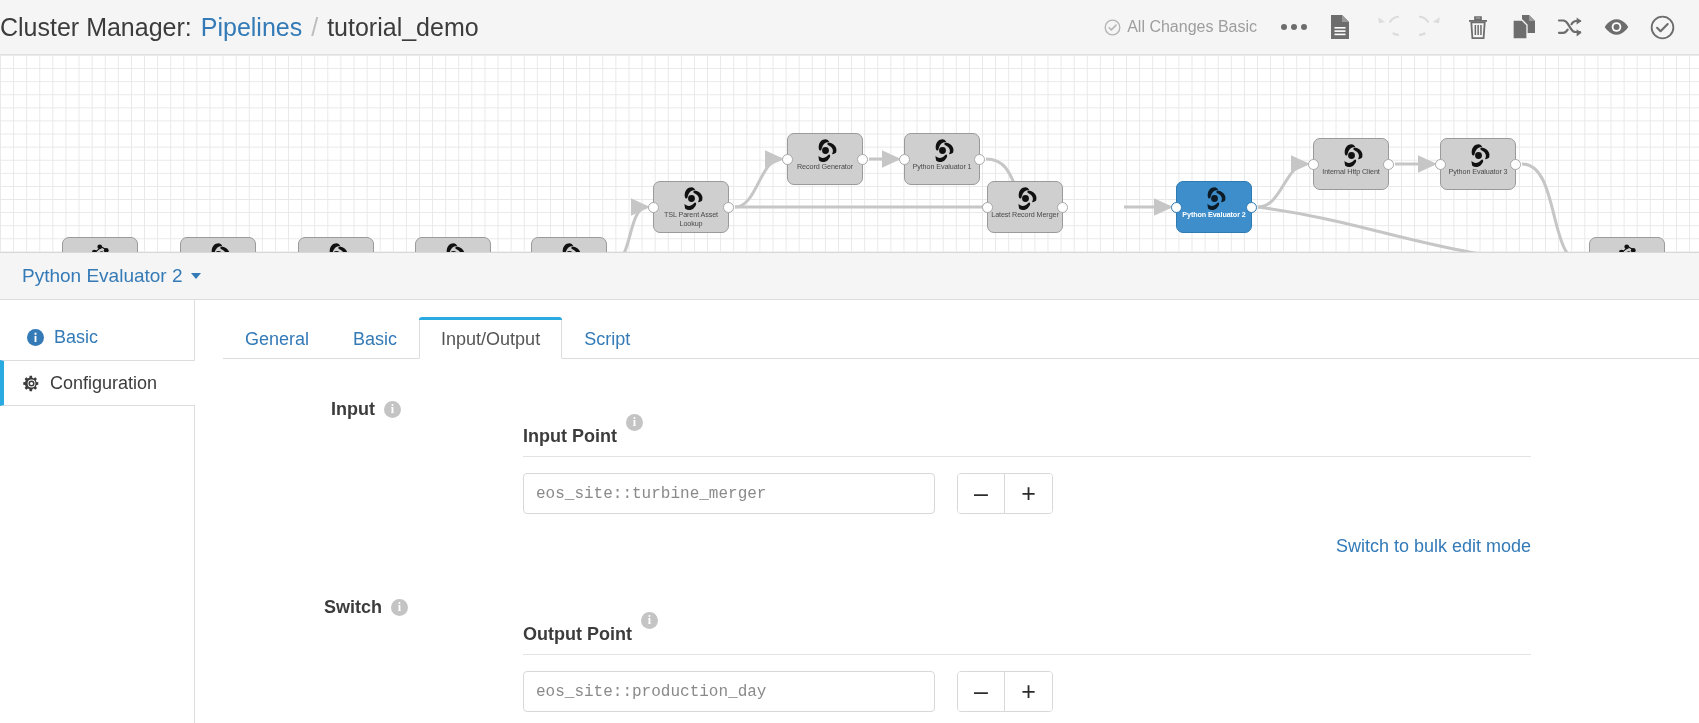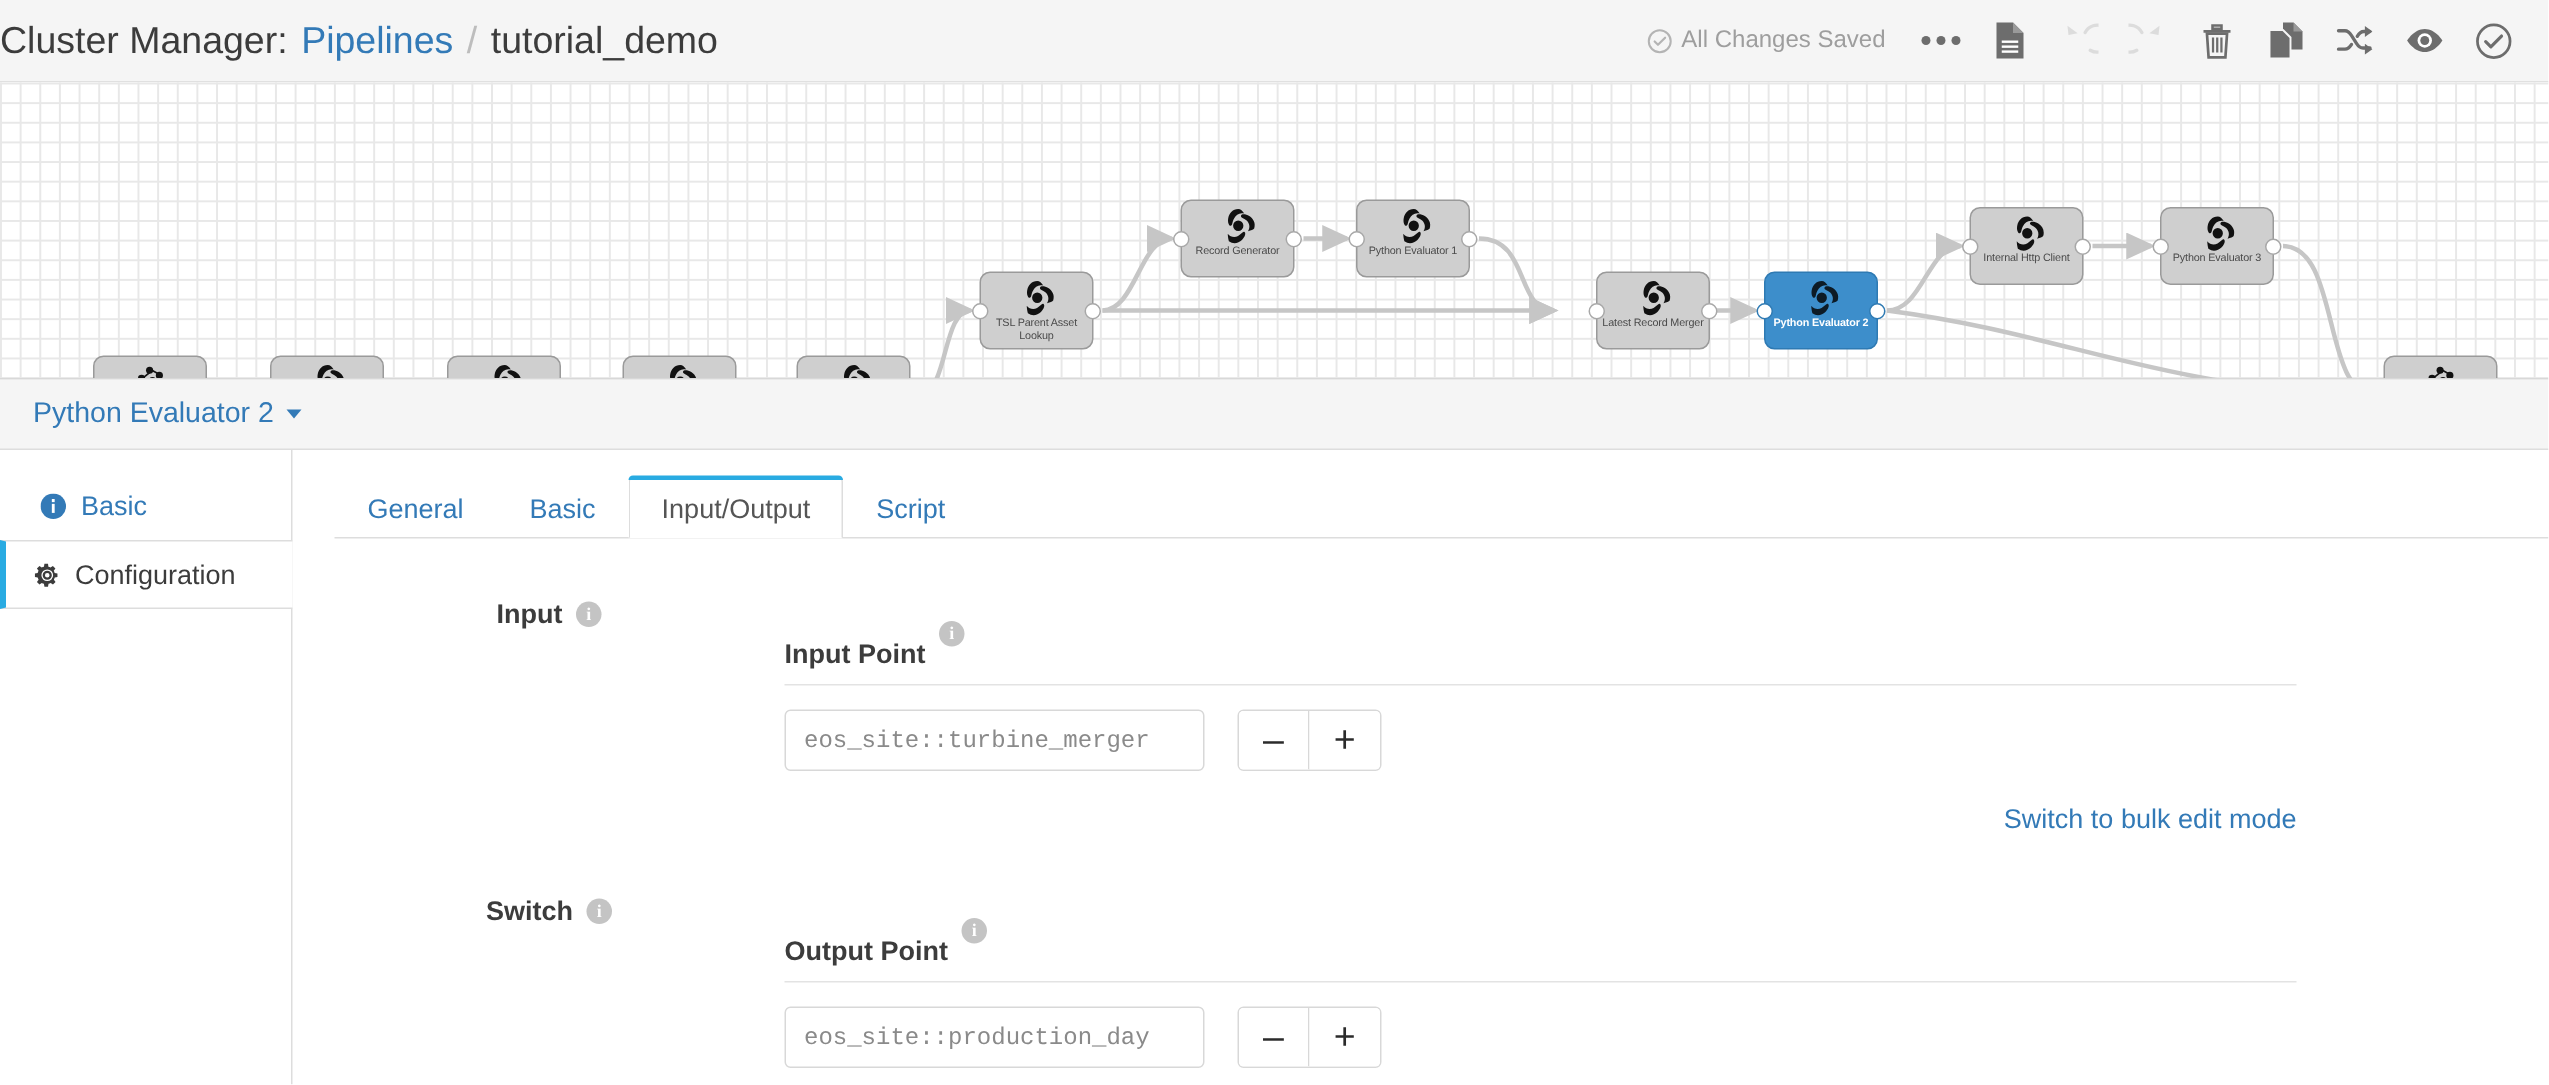--- a/index.html
+++ b/index.html
@@ -276,21 +276,21 @@
     padding-bottom: 9px;
     border-bottom: 1px solid #e3e3e3;
   }
   .field-head .lbl-text { margin-right: 9px; margin-top: 29px; }
   .field-controls {
     display: flex;
     align-items: center;
     margin-top: 16px;
   }
   .txt-input {
-    width: 280px;
+    width: 412px;
     height: 41px;
     border: 1px solid #d8d8d8;
     border-radius: 4px;
     padding: 0 12px;
     font-family: "Liberation Mono", monospace;
     font-size: 16px;
     color: #8a8a8a;
     background: #ffffff;
     outline: none;
   }
@@ -357,21 +357,21 @@
   </div>
 
   <div id="header-right">
     <div id="save-status">
       <span class="sv-ico">
         <svg width="17" height="17" viewBox="0 0 20 20">
             <circle cx="10" cy="10" r="8.6" fill="none" stroke="#b4b4b4" stroke-width="1.6"></circle>
             <path d="M6 10.2l2.6 2.6L14.2 7.2" fill="none" stroke="#b4b4b4" stroke-width="1.7" stroke-linecap="round" stroke-linejoin="round"></path>
           </svg>
       </span>
-      <span>All Changes Saved</span>
+      <span>All Changes Basic</span>
     </div>
 
     <div class="tool-btn">
       <span class="tool-dots">
           <i></i>
           <i></i>
           <i></i>
         </span>
     </div>
 
@@ -592,21 +592,21 @@
               <path d="M37 23c1.9-5.7-1-10.6-5.2-13.3-3.9-2.5-8.2-2.6-8.9-.5-.6 1.9 3 2.4 6.1 5.3 2.8 2.6 4.1 7.2 1.4 11.3 3.4-.7 5.8-1.8 6.6-2.8z"></path>
               <path d="M10 36.5c4.9 3.6 10.3 2.1 13.9-1.4 3.3-3.2 4.5-7.3 2.8-8.5-1.6-1.2-3.2 2.1-6.9 4.2-3.4 1.9-8.1 1.4-11-2.3.1 3.5.7 6.1 1.2 8z"></path>
               <path d="M20 14.5a5.5 5.5 0 1 0 0 11 5.5 5.5 0 0 0 0-11z"></path>
             </g>
           </svg>
         </div>
         <div class="n-label">Python Evaluator 1</div>
         <span class="port in"></span>
         <span class="port out"></span>
       </div>
-      <div class="node" style="left: 1064px; top: 126px;">
+      <div class="node" style="left: 987px; top: 126px;">
         <div class="n-icon">
           <svg width="25" height="25" viewBox="0 0 40 40">
             <g fill="#111111">
               <path d="M20 2c-6 0-9.5 4.5-10.6 9.4-1 4.5.4 8.6 2.6 8.6 2 0 1.4-3.6 3.4-7.4C17.6 8.2 21.6 5.6 26.4 7 24.6 3.8 22.6 2 20 2z"></path>
               <path d="M37 23c1.9-5.7-1-10.6-5.2-13.3-3.9-2.5-8.2-2.6-8.9-.5-.6 1.9 3 2.4 6.1 5.3 2.8 2.6 4.1 7.2 1.4 11.3 3.4-.7 5.8-1.8 6.6-2.8z"></path>
               <path d="M10 36.5c4.9 3.6 10.3 2.1 13.9-1.4 3.3-3.2 4.5-7.3 2.8-8.5-1.6-1.2-3.2 2.1-6.9 4.2-3.4 1.9-8.1 1.4-11-2.3.1 3.5.7 6.1 1.2 8z"></path>
               <path d="M20 14.5a5.5 5.5 0 1 0 0 11 5.5 5.5 0 0 0 0-11z"></path>
             </g>
           </svg>
         </div>

